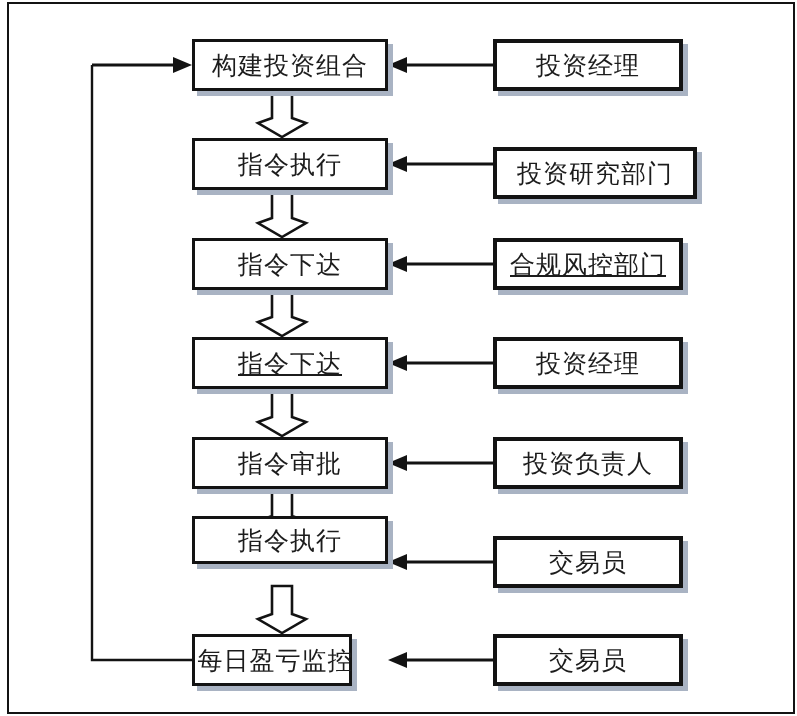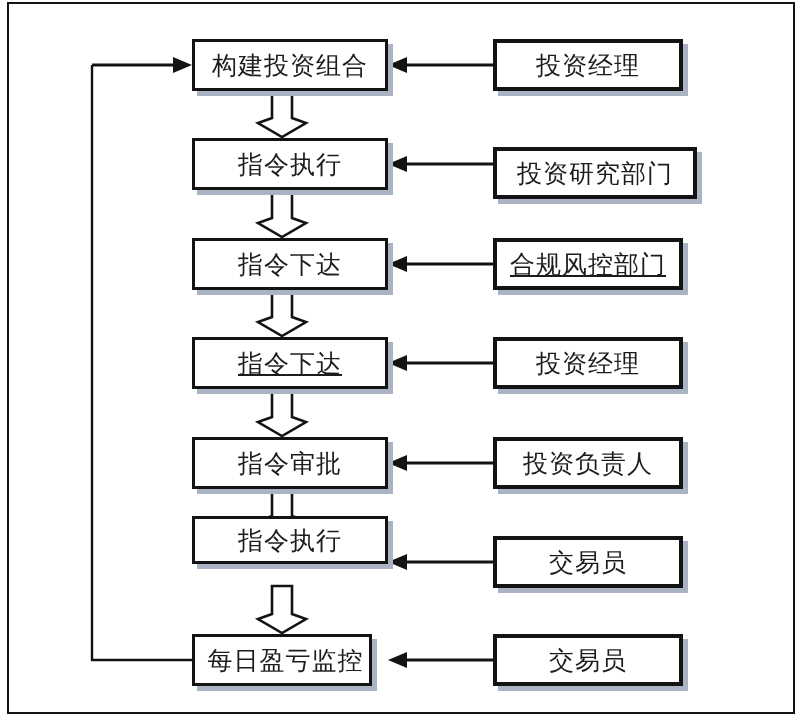--- a/index.html
+++ b/index.html
@@ -101,16 +101,16 @@
       <div class="box step-box" style="left: 192px; top: 138px; width: 196px; height: 52px;">指令执行</div>
       <div class="box actor-box" style="left: 493px; top: 147px; width: 204px; height: 52px;">投资研究部门</div>
       <div class="box step-box" style="left: 192px; top: 238px; width: 196px; height: 52px;">指令下达</div>
       <div class="box actor-box" style="left: 493px; top: 238px; width: 190px; height: 52px; text-decoration: underline;">合规风控部门</div>
       <div class="box step-box" style="left: 192px; top: 337px; width: 196px; height: 52px; text-decoration: underline;">指令下达</div>
       <div class="box actor-box" style="left: 493px; top: 337px; width: 190px; height: 52px;">投资经理</div>
       <div class="box step-box" style="left: 192px; top: 437px; width: 196px; height: 52px;">指令审批</div>
       <div class="box actor-box" style="left: 493px; top: 437px; width: 190px; height: 52px;">投资负责人</div>
       <div class="box step-box" style="left: 192px; top: 516px; width: 196px; height: 48px;">指令执行</div>
       <div class="box actor-box" style="left: 493px; top: 536px; width: 190px; height: 52px;">交易员</div>
-      <div class="box step-box" style="left: 192px; top: 634px; width: 180px; height: 52px; padding-left: 7px;">每日盈亏监控</div>
+      <div class="box step-box" style="left: 192px; top: 634px; width: 160px; height: 52px; padding-left: 7px;">每日盈亏监控</div>
       <div class="box actor-box" style="left: 493px; top: 634px; width: 190px; height: 52px;">交易员</div>
     </div>
 </div>
 
 </body></html>

